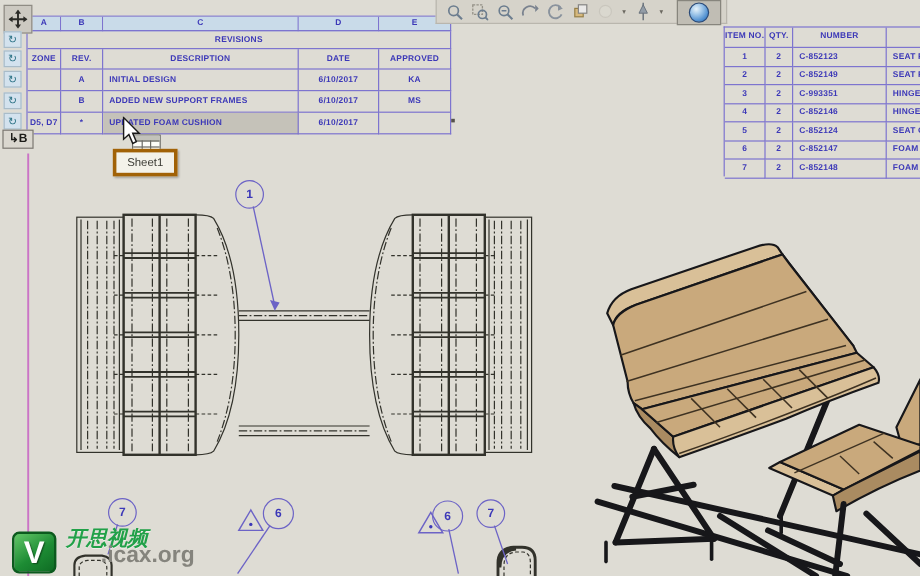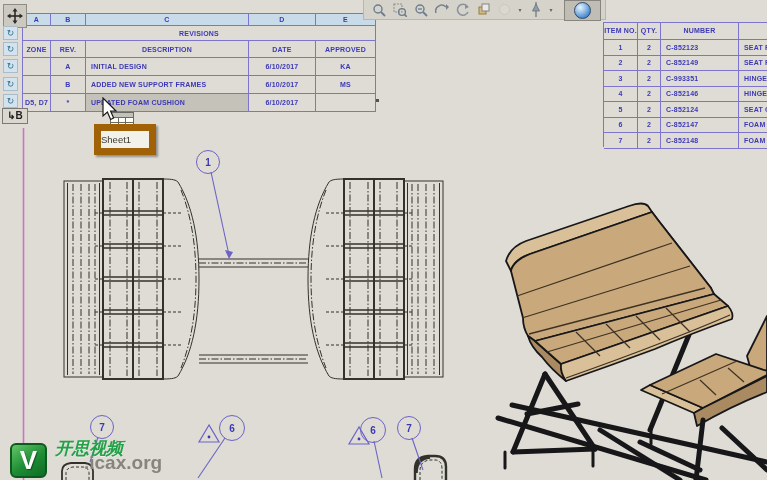--- a/index.html
+++ b/index.html
@@ -41,22 +41,22 @@
       border:1px solid #87857d;display:flex;align-items:center;justify-content:center;box-sizing:border-box;}
   .sphere{width:15px;height:15px;border-radius:50%;
       background:radial-gradient(circle at 35% 30%,#e8f4fb 0%,#9cc4e8 35%,#4f8fd0 70%,#2a5fa0 100%);
       border:1px solid #2a4a78;}
   
   .balloon{position:absolute;border:1.3px solid var(--ann);border-radius:50%;color:var(--tt);
       font-size:10px;font-weight:bold;display:flex;align-items:center;justify-content:center;
       background:transparent;}
   
   .tooltip{position:absolute;left:94px;top:124px;width:48px;height:17px;background:#f3f2ea;
-      border:7px solid #a16207;box-shadow:1.5px 1.5px 2px rgba(0,0,0,.35);color:#3b3b35;
-      font-size:9.5px;display:flex;align-items:center;}
+      border:3px solid #a16207;box-shadow:1.5px 1.5px 2px rgba(0,0,0,.35);color:#3b3b35;
+      font-size:9.5px;display:flex;align-items:center;justify-content:center;}
   .tblcursor{position:absolute;left:110px;top:112px;width:22px;height:15px;background:#fdfdf8;
       border:1px solid #6a6a64;}
   .tblcursor .hd{height:4px;background:#c2c2ba;border-bottom:1px solid #6a6a64;}
   .tblcursor .g{position:absolute;top:4px;bottom:0;left:0;right:0;
       background:
        linear-gradient(#6a6a64,#6a6a64) 7px 0/1px 100% no-repeat,
        linear-gradient(#6a6a64,#6a6a64) 14px 0/1px 100% no-repeat,
        linear-gradient(#6a6a64,#6a6a64) 0 5px/100% 1px no-repeat;}
   
   .wmlogo{position:absolute;left:10px;top:443px;width:37px;height:35px;border-radius:6px;

